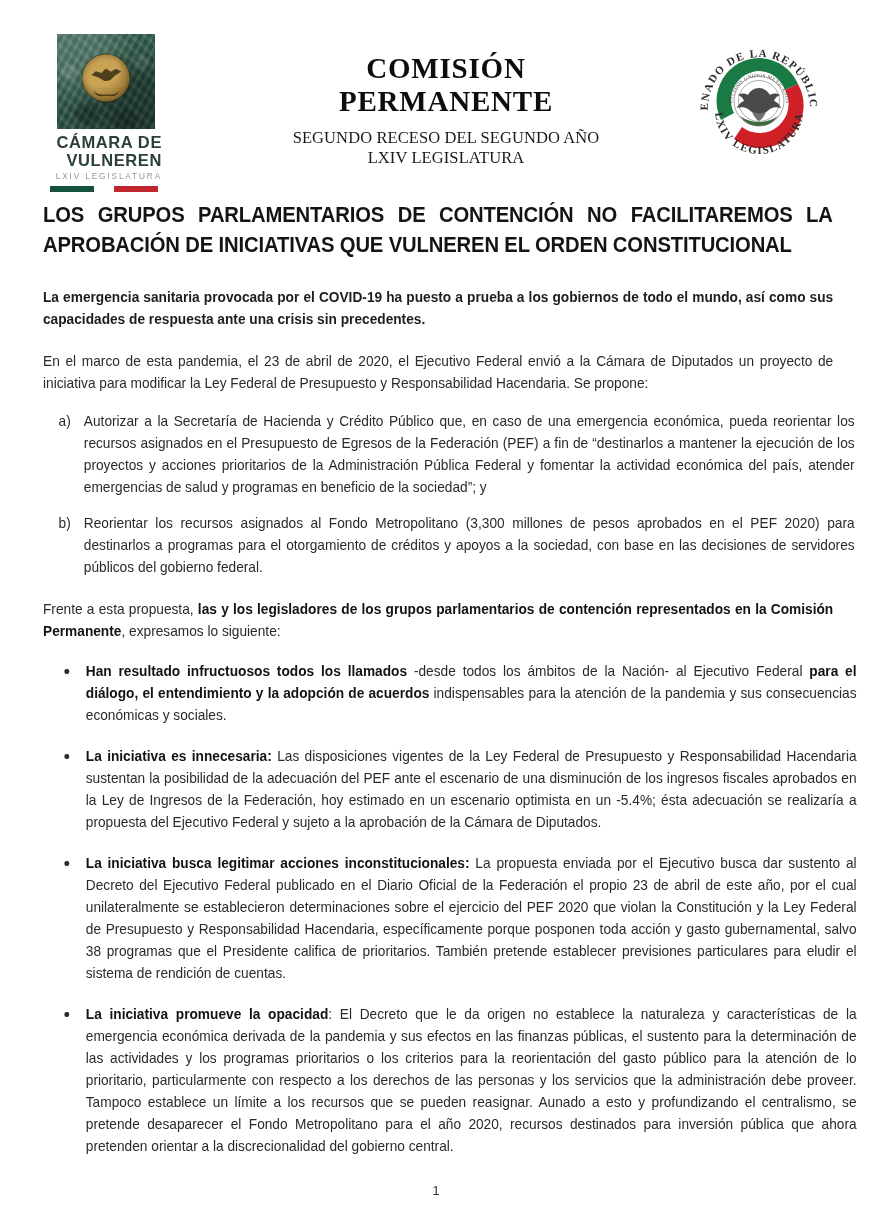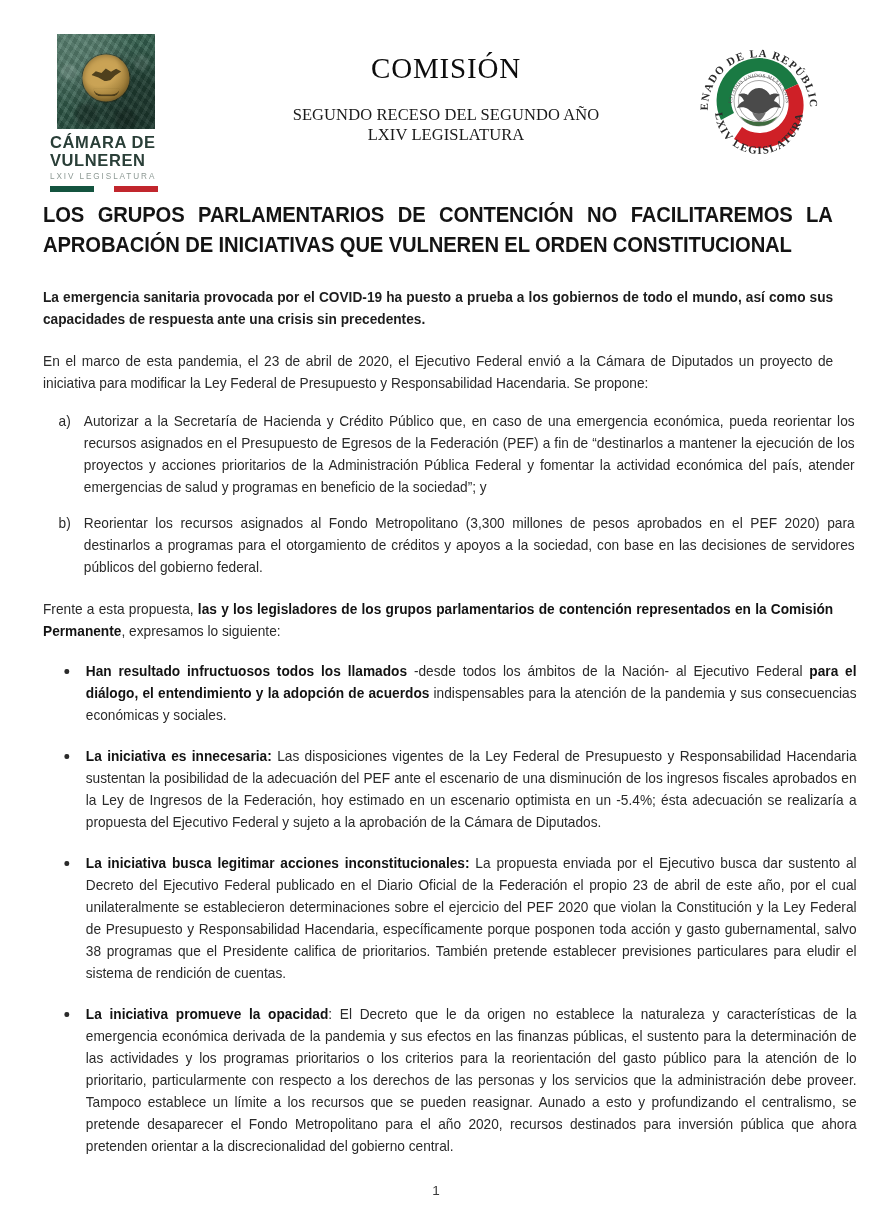--- a/index.html
+++ b/index.html
@@ -29,21 +29,21 @@
     height: 178px;
     padding: 0;
   }
 
   
   .camara-logo {
     position: absolute;
     left: 50px;
     top: 34px;
     width: 112px;
-    text-align: left;
+    text-align: right;
   }
   .camara-emblem {
     position: relative;
     width: 98px;
     height: 95px;
     margin: 0 auto;
     background:
       radial-gradient(ellipse at 22% 18%, rgba(255,255,255,0.13) 0 18%, rgba(0,0,0,0) 55%),
       radial-gradient(ellipse at 78% 72%, rgba(0,0,0,0.28) 0 22%, rgba(0,0,0,0) 60%),
       repeating-linear-gradient(118deg, rgba(255,255,255,0.075) 0 3px, rgba(0,0,0,0.09) 3px 7px),
@@ -134,33 +134,33 @@
   
   .center-title {
     position: absolute;
     left: 230px;
     right: 210px;
     top: 52px;
     text-align: center;
   }
   .ct-main {
     font-family: "Liberation Serif", "DejaVu Serif", serif;
-    font-weight: normal;
+    font-weight: bold;
     font-size: 29px;
     line-height: 33px;
     letter-spacing: 0.8px;
     color: #0d0d0d;
   }
   .ct-sub {
     font-family: "Liberation Serif", "DejaVu Serif", serif;
     font-size: 16.5px;
     line-height: 19.5px;
     letter-spacing: 0.1px;
     color: #1a1a1a;
-    margin-top: 20px;
+    margin-top: 10px;
   }
 
   
   .senado-logo {
     position: absolute;
     right: 48px;
     top: 36px;
     width: 130px;
     height: 130px;
   }
@@ -284,20 +284,21 @@
       <div class="camara-word2">VULNEREN</div>
       <div class="camara-legis">LXIV LEGISLATURA</div>
       <div class="camara-bars">
         <i class="bar-green"></i>
         <i class="bar-red"></i>
       </div>
     </div>
 
     <div class="center-title">
       <div class="ct-main">COMISIÓN</div>
+      <div class="ct-main">PERMANENTE</div>
       <div class="ct-sub">SEGUNDO RECESO DEL SEGUNDO AÑO</div>
       <div class="ct-sub" style="margin-top:0">LXIV LEGISLATURA</div>
     </div>
 
     <div class="senado-logo">
       <svg class="senado-svg" viewBox="0 0 130 130" xmlns="http://www.w3.org/2000/svg">
         <defs>
           <path id="arcTop" d="M 14,72 A 51,51 0 0 1 116,72" fill="none"></path>
           <path id="arcBot" d="M 21,74 A 44,44 0 0 0 109,74" fill="none"></path>
           <path id="arcInner" d="M 38,68 A 27,27 0 0 1 92,68" fill="none"></path>

